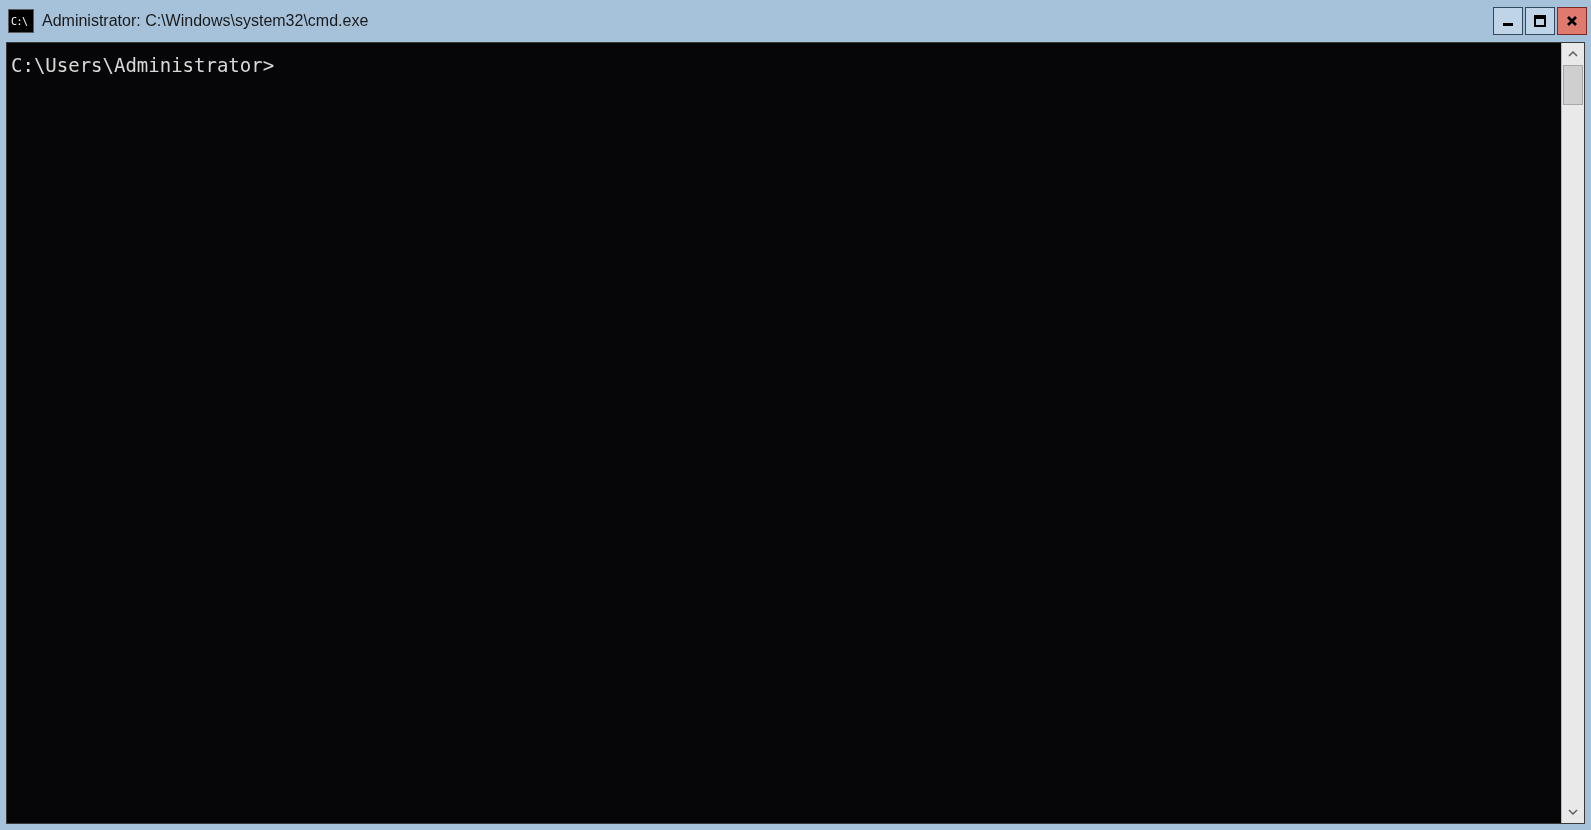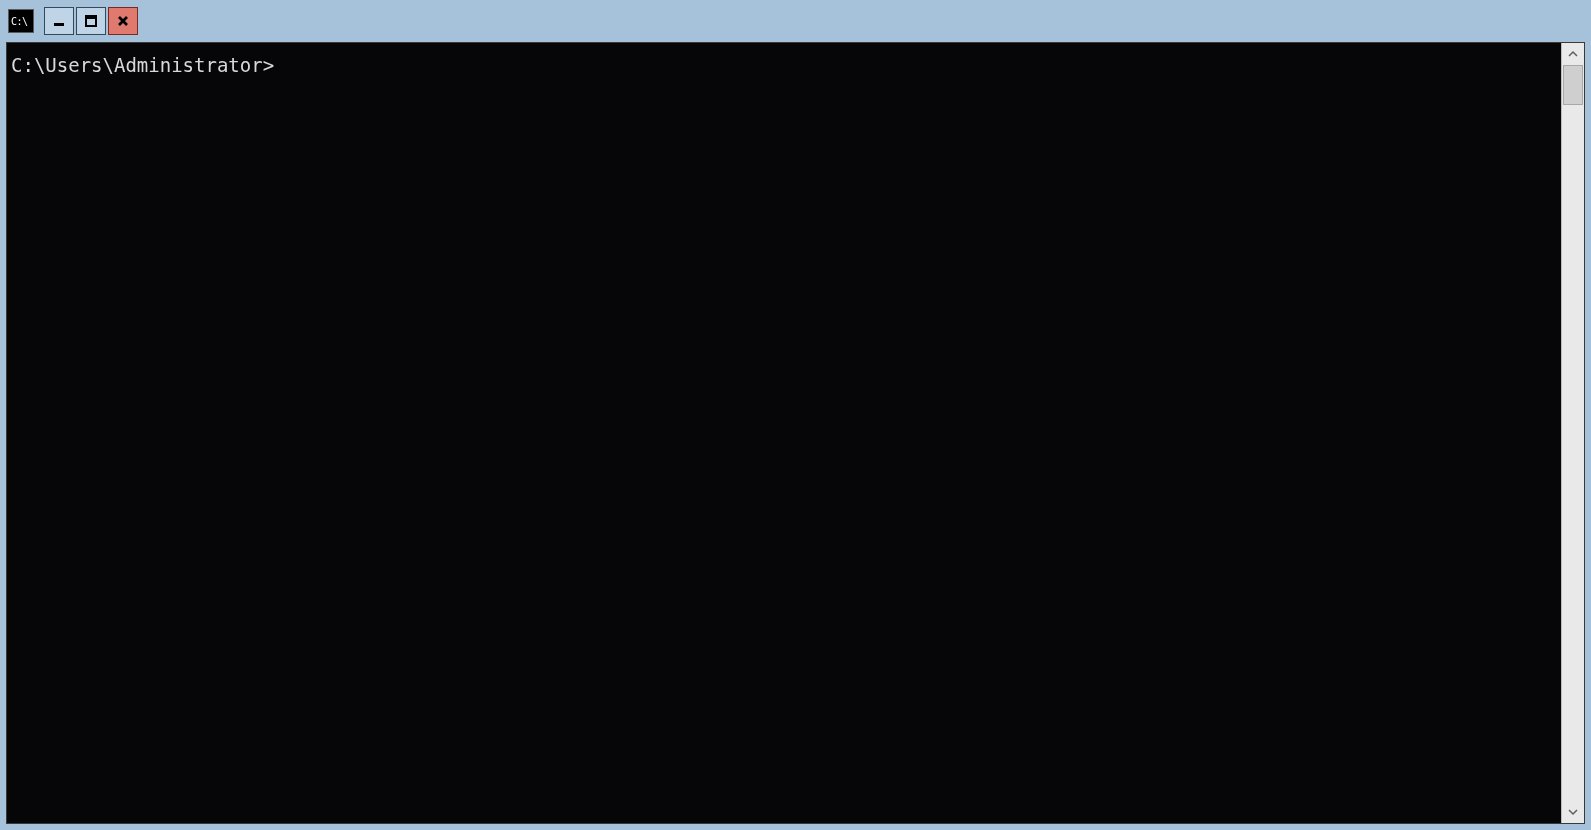--- a/index.html
+++ b/index.html
@@ -122,20 +122,21 @@
     border: 1px solid #a8a8a8;
   }
 </style>
 </head>
 <body>
 
 <div class="window">
 
   <div class="titlebar">
     <div class="app-icon">C:\</div>
+    <div class="title-text">Administrator: C:\Windows\system32\cmd.exe</div>
     <div class="window-controls">
       <div class="win-btn" title="Minimize">
         <svg width="14" height="14" viewBox="0 0 14 14">
           <rect x="2" y="9" width="10" height="3" fill="#000"></rect>
         </svg>
       </div>
       <div class="win-btn" title="Maximize">
         <svg width="14" height="14" viewBox="0 0 14 14">
           <rect x="2" y="2" width="10" height="10" fill="none" stroke="#000" stroke-width="2"></rect>
           <rect x="2" y="2" width="10" height="3" fill="#000"></rect>

